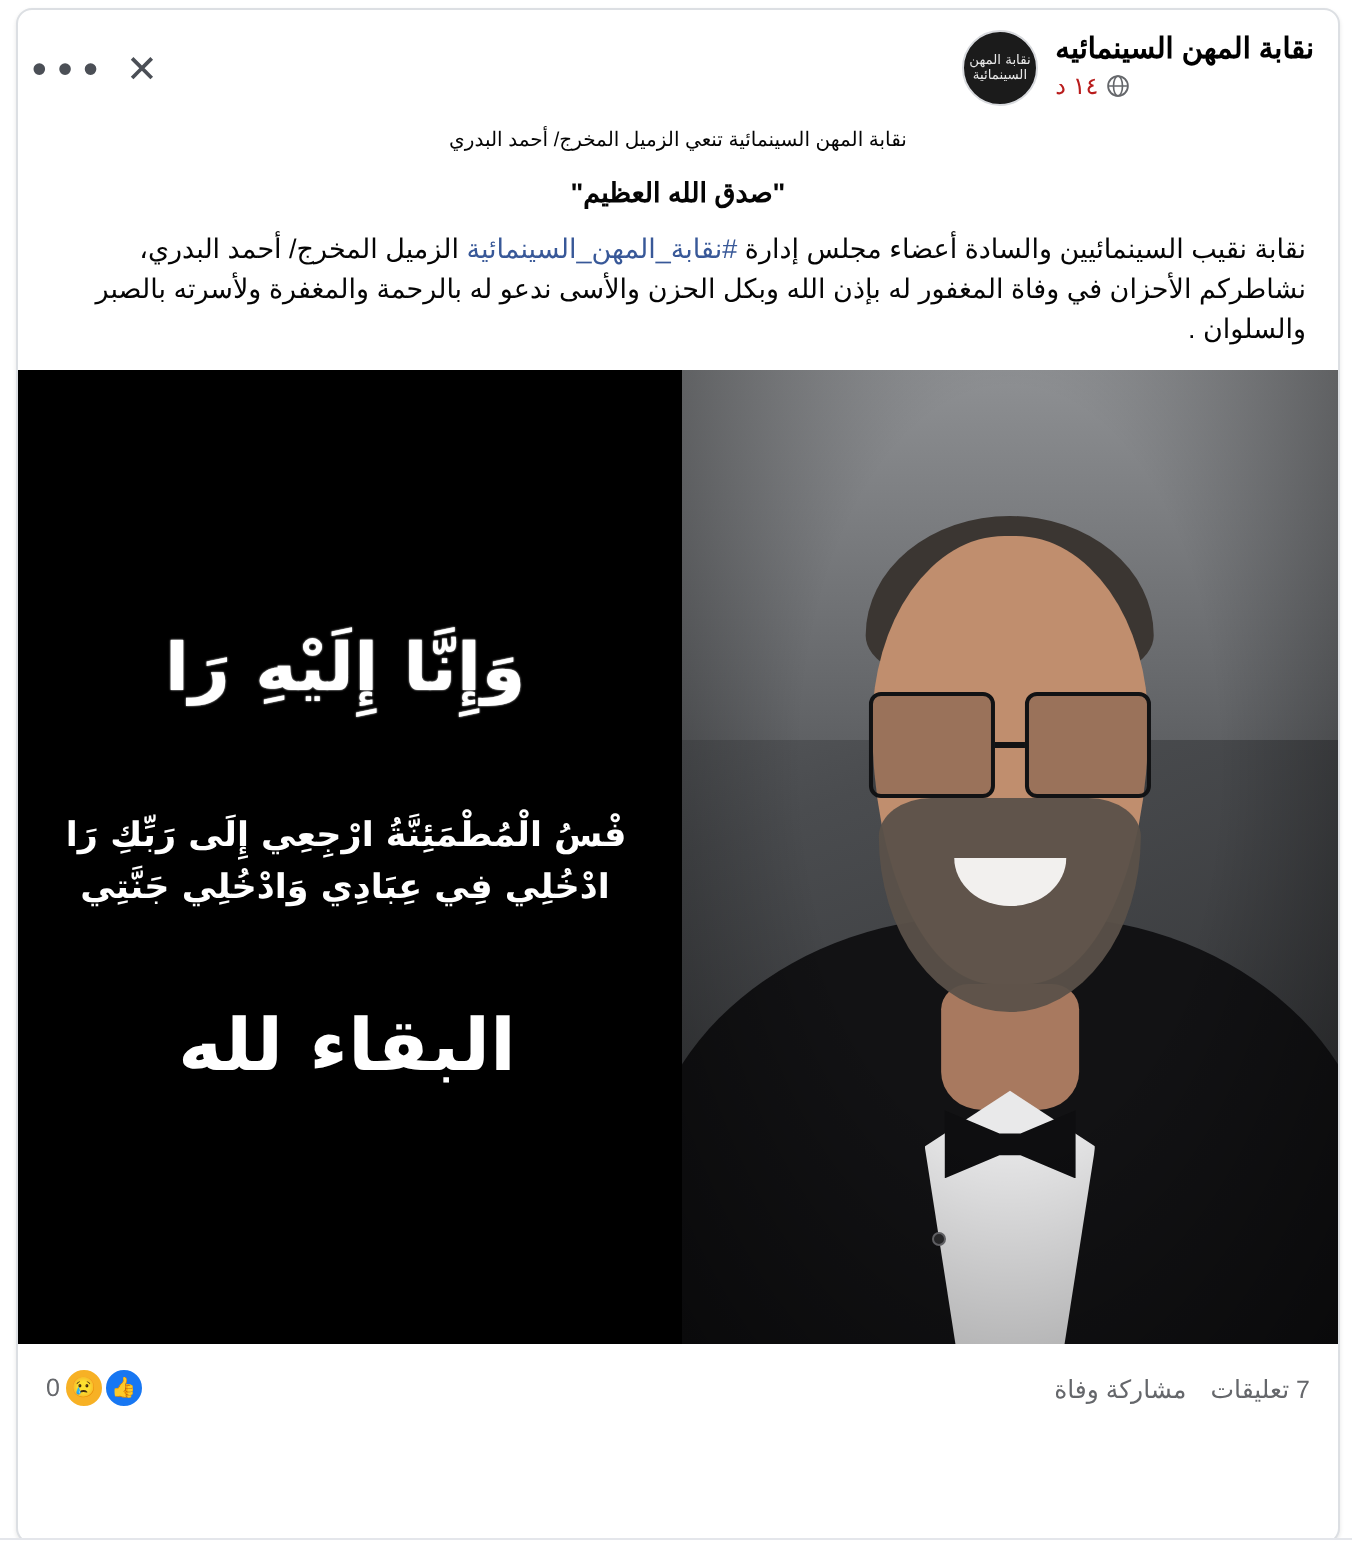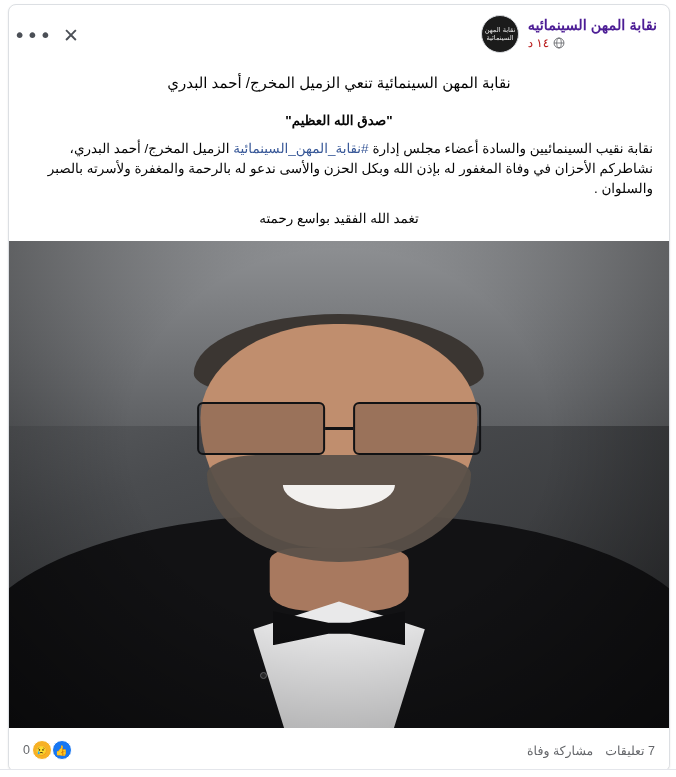--- a/index.html
+++ b/index.html
@@ -82,21 +82,21 @@
     gap: 9px;
   }
   .page-meta {
     text-align: right;
     direction: rtl;
     padding-top: 1px;
   }
   .page-name {
     font-size: 14.5px;
     font-weight: bold;
-    color: #4c1d95;
+    color: #000000;
     line-height: 18px;
     text-align: right;
   }
   .meta-row {
     display: flex;
     flex-direction: row-reverse;
     align-items: center;
     justify-content: flex-start;
     gap: 4px;
     margin-top: 2px;
@@ -125,23 +125,23 @@
     transform: scale(0.95);
   }
   
   .post-body {
     padding: 2px 16px 10px 16px;
     direction: rtl;
     text-align: right;
     color: #050505;
   }
   .line-normal {
-    font-size: 15px;
+    font-size: 10px;
     line-height: 21px;
-    margin: 17px 0;
+    margin: 5px 0;
   }
   .line-bold {
     font-size: 13.5px;
     line-height: 22px;
     font-weight: bold;
     margin: 3px 0;
     text-align: center;
   }
   .line-center {
     text-align: center;
@@ -447,21 +447,20 @@
         </div>
       </div>
     </div>
 
     <div class="post-body">
       <div class="line-normal line-center">نقابة المهن السينمائية تنعي الزميل المخرج/ أحمد البدري</div>
       <div class="line-bold">"صدق الله العظيم"</div>
       <div class="para">
         <span>نقابة نقيب السينمائيين والسادة أعضاء مجلس إدارة </span><span class="hashtag">#نقابة_المهن_السينمائية</span><span> الزميل المخرج/ أحمد البدري، نشاطركم الأحزان في وفاة المغفور له بإذن الله وبكل الحزن والأسى ندعو له بالرحمة والمغفرة ولأسرته بالصبر والسلوان .</span>
       </div>
-      <div class="closing">تغمد الله الفقيد بواسع رحمته</div>
     </div>
 
     <div class="media-grid">
       <div class="media-cell">
         <div class="portrait">
           <div class="p-bg-light"></div>
           <div class="p-suit"></div>
           <div class="p-neck"></div>
           <div class="p-shirt"></div>
           <div class="p-bowtie"></div>
@@ -472,20 +471,30 @@
           <div class="p-glasses">
             <div class="lens"></div>
             <div class="bridge"></div>
             <div class="lens"></div>
           </div>
           <div class="p-mic"></div>
           <div class="p-vignette"></div>
         </div>
       </div>
 
+      <div class="media-cell">
+        <div class="img-quote">
+          <div class="quote-inner">
+            <div class="q-big">وَإِنَّا إِلَيْهِ رَا</div>
+            <div class="q-mid">فْسُ الْمُطْمَئِنَّةُ ارْجِعِي إِلَى رَبِّكِ رَا</div>
+            <div class="q-mid">ادْخُلِي فِي عِبَادِي وَادْخُلِي جَنَّتِي</div>
+            <div class="q-big2">البقاء لله</div>
+          </div>
+        </div>
+      </div>
     </div>
 
     <div class="post-footer">
       <div class="counts-right">
         <span>7 تعليقات</span>
         <span>مشاركة وفاة</span>
       </div>
       <div class="counts-left">
         <span class="count-num">0</span>
         <span class="reaction-pills">

